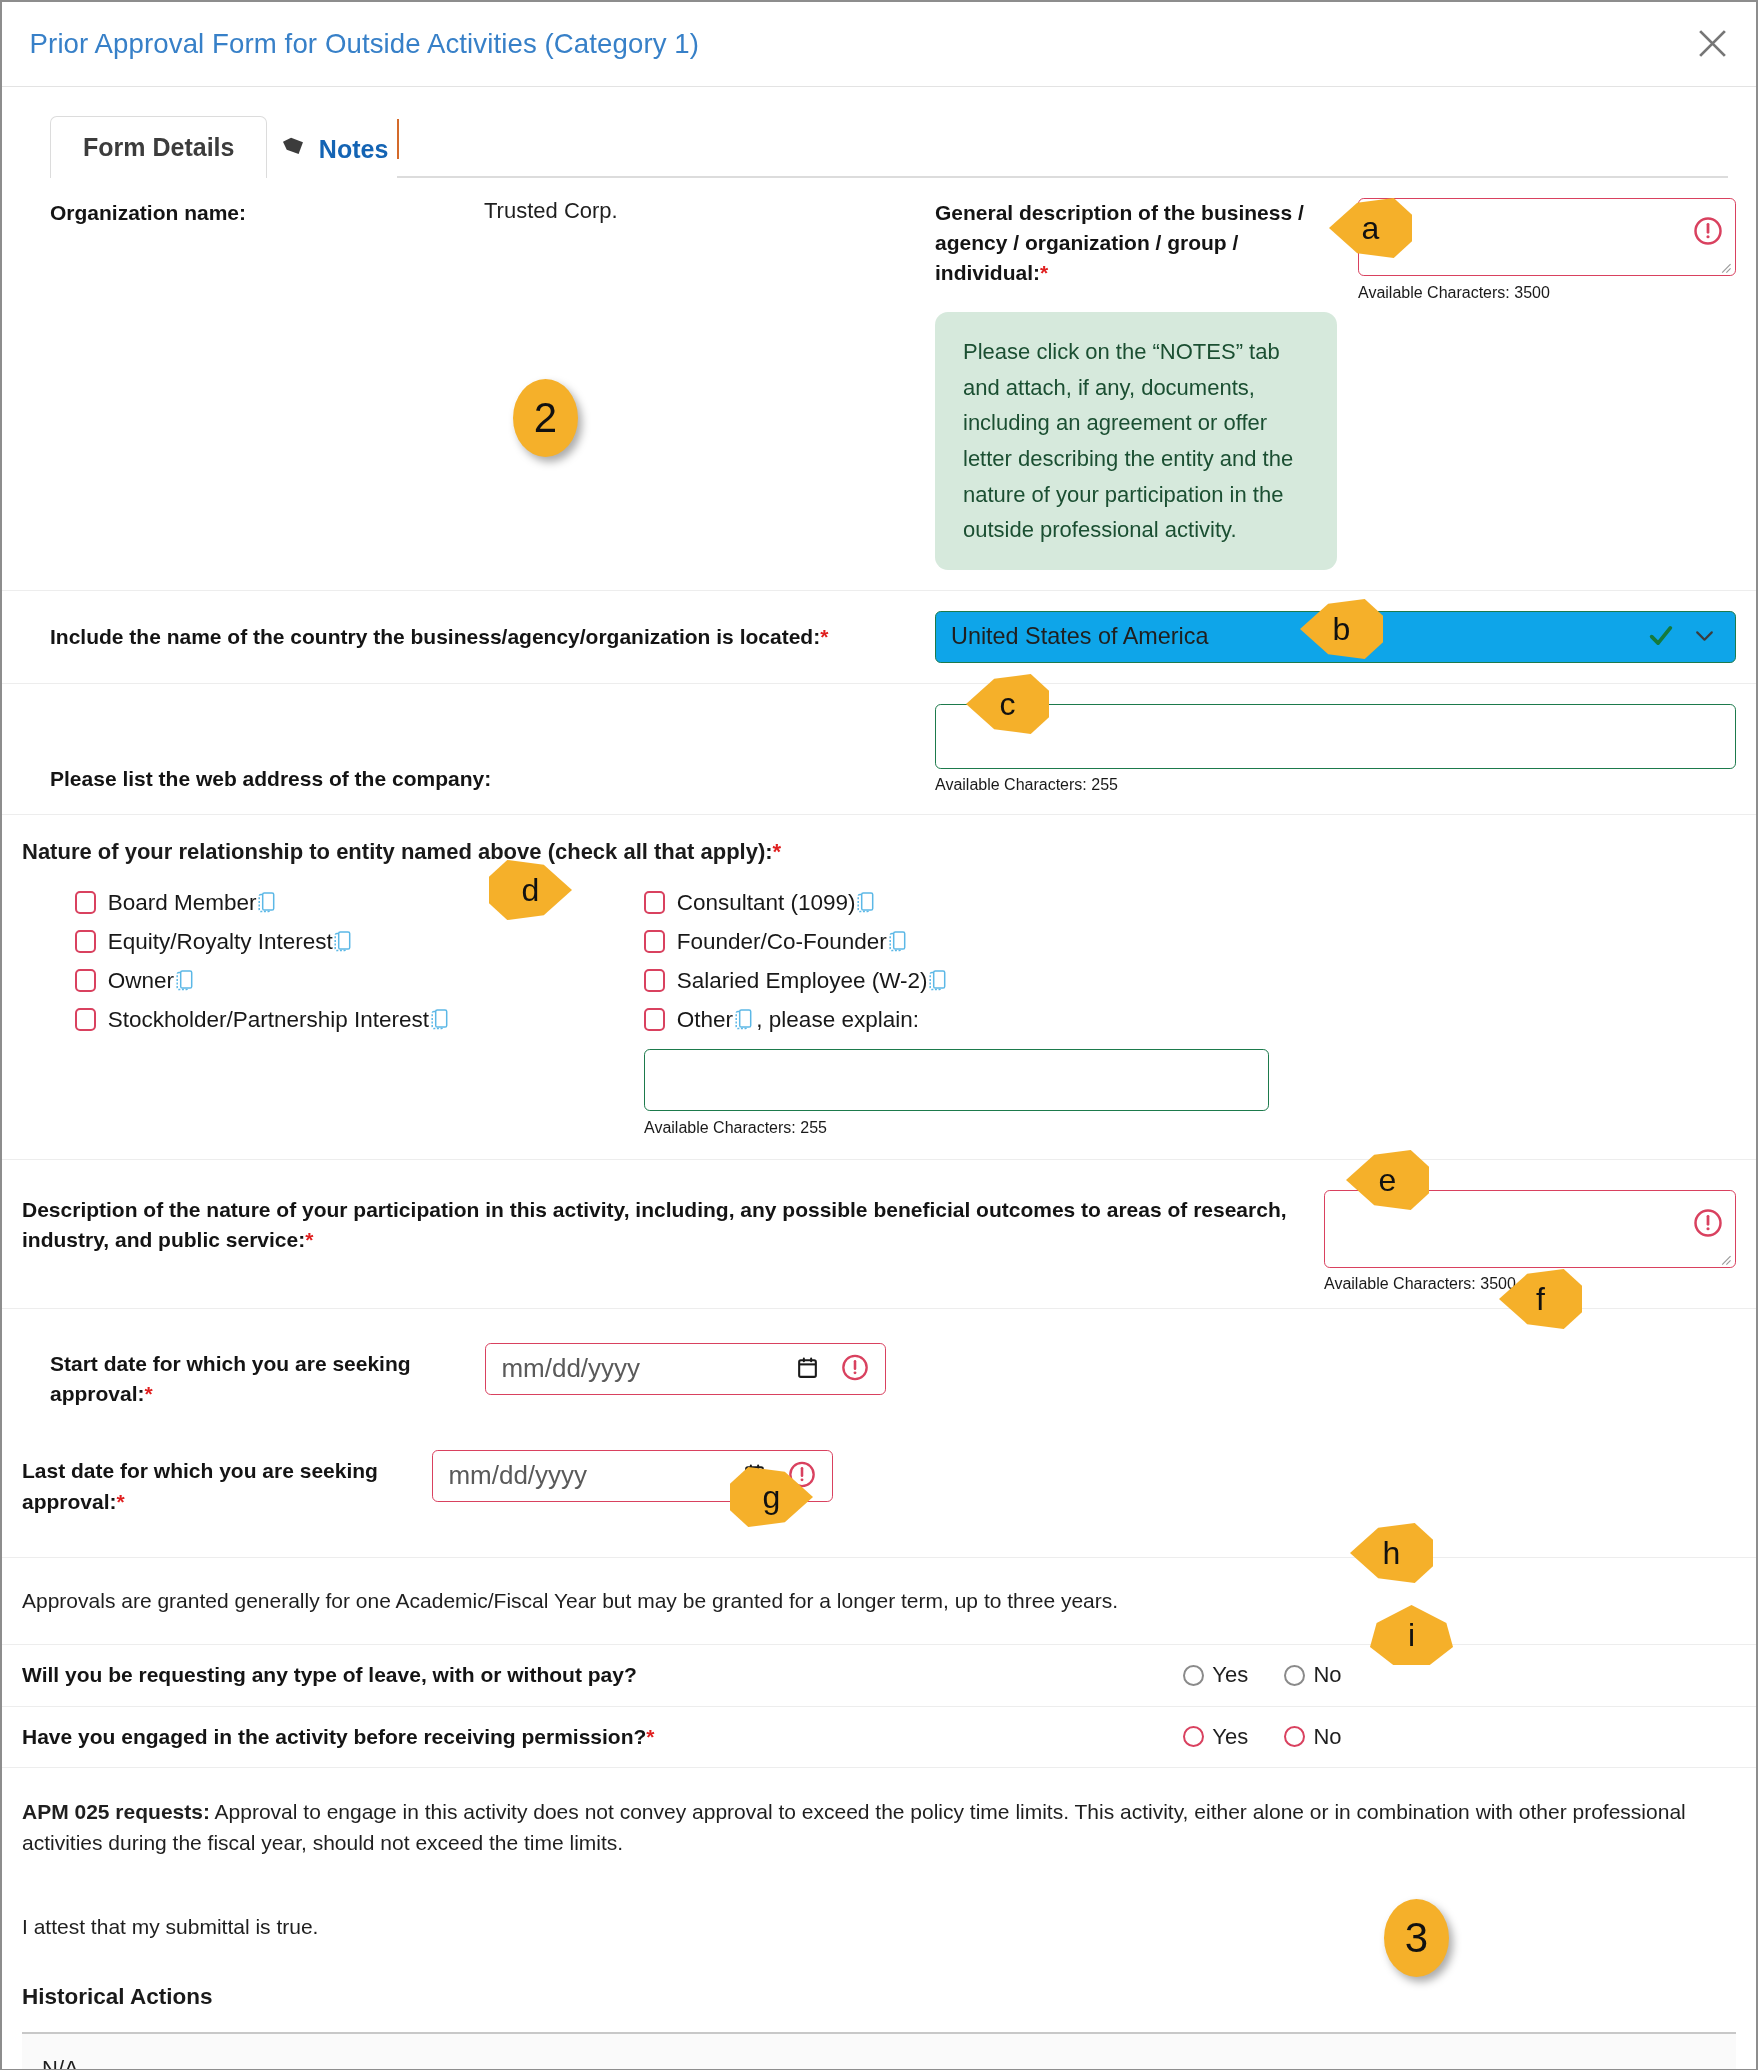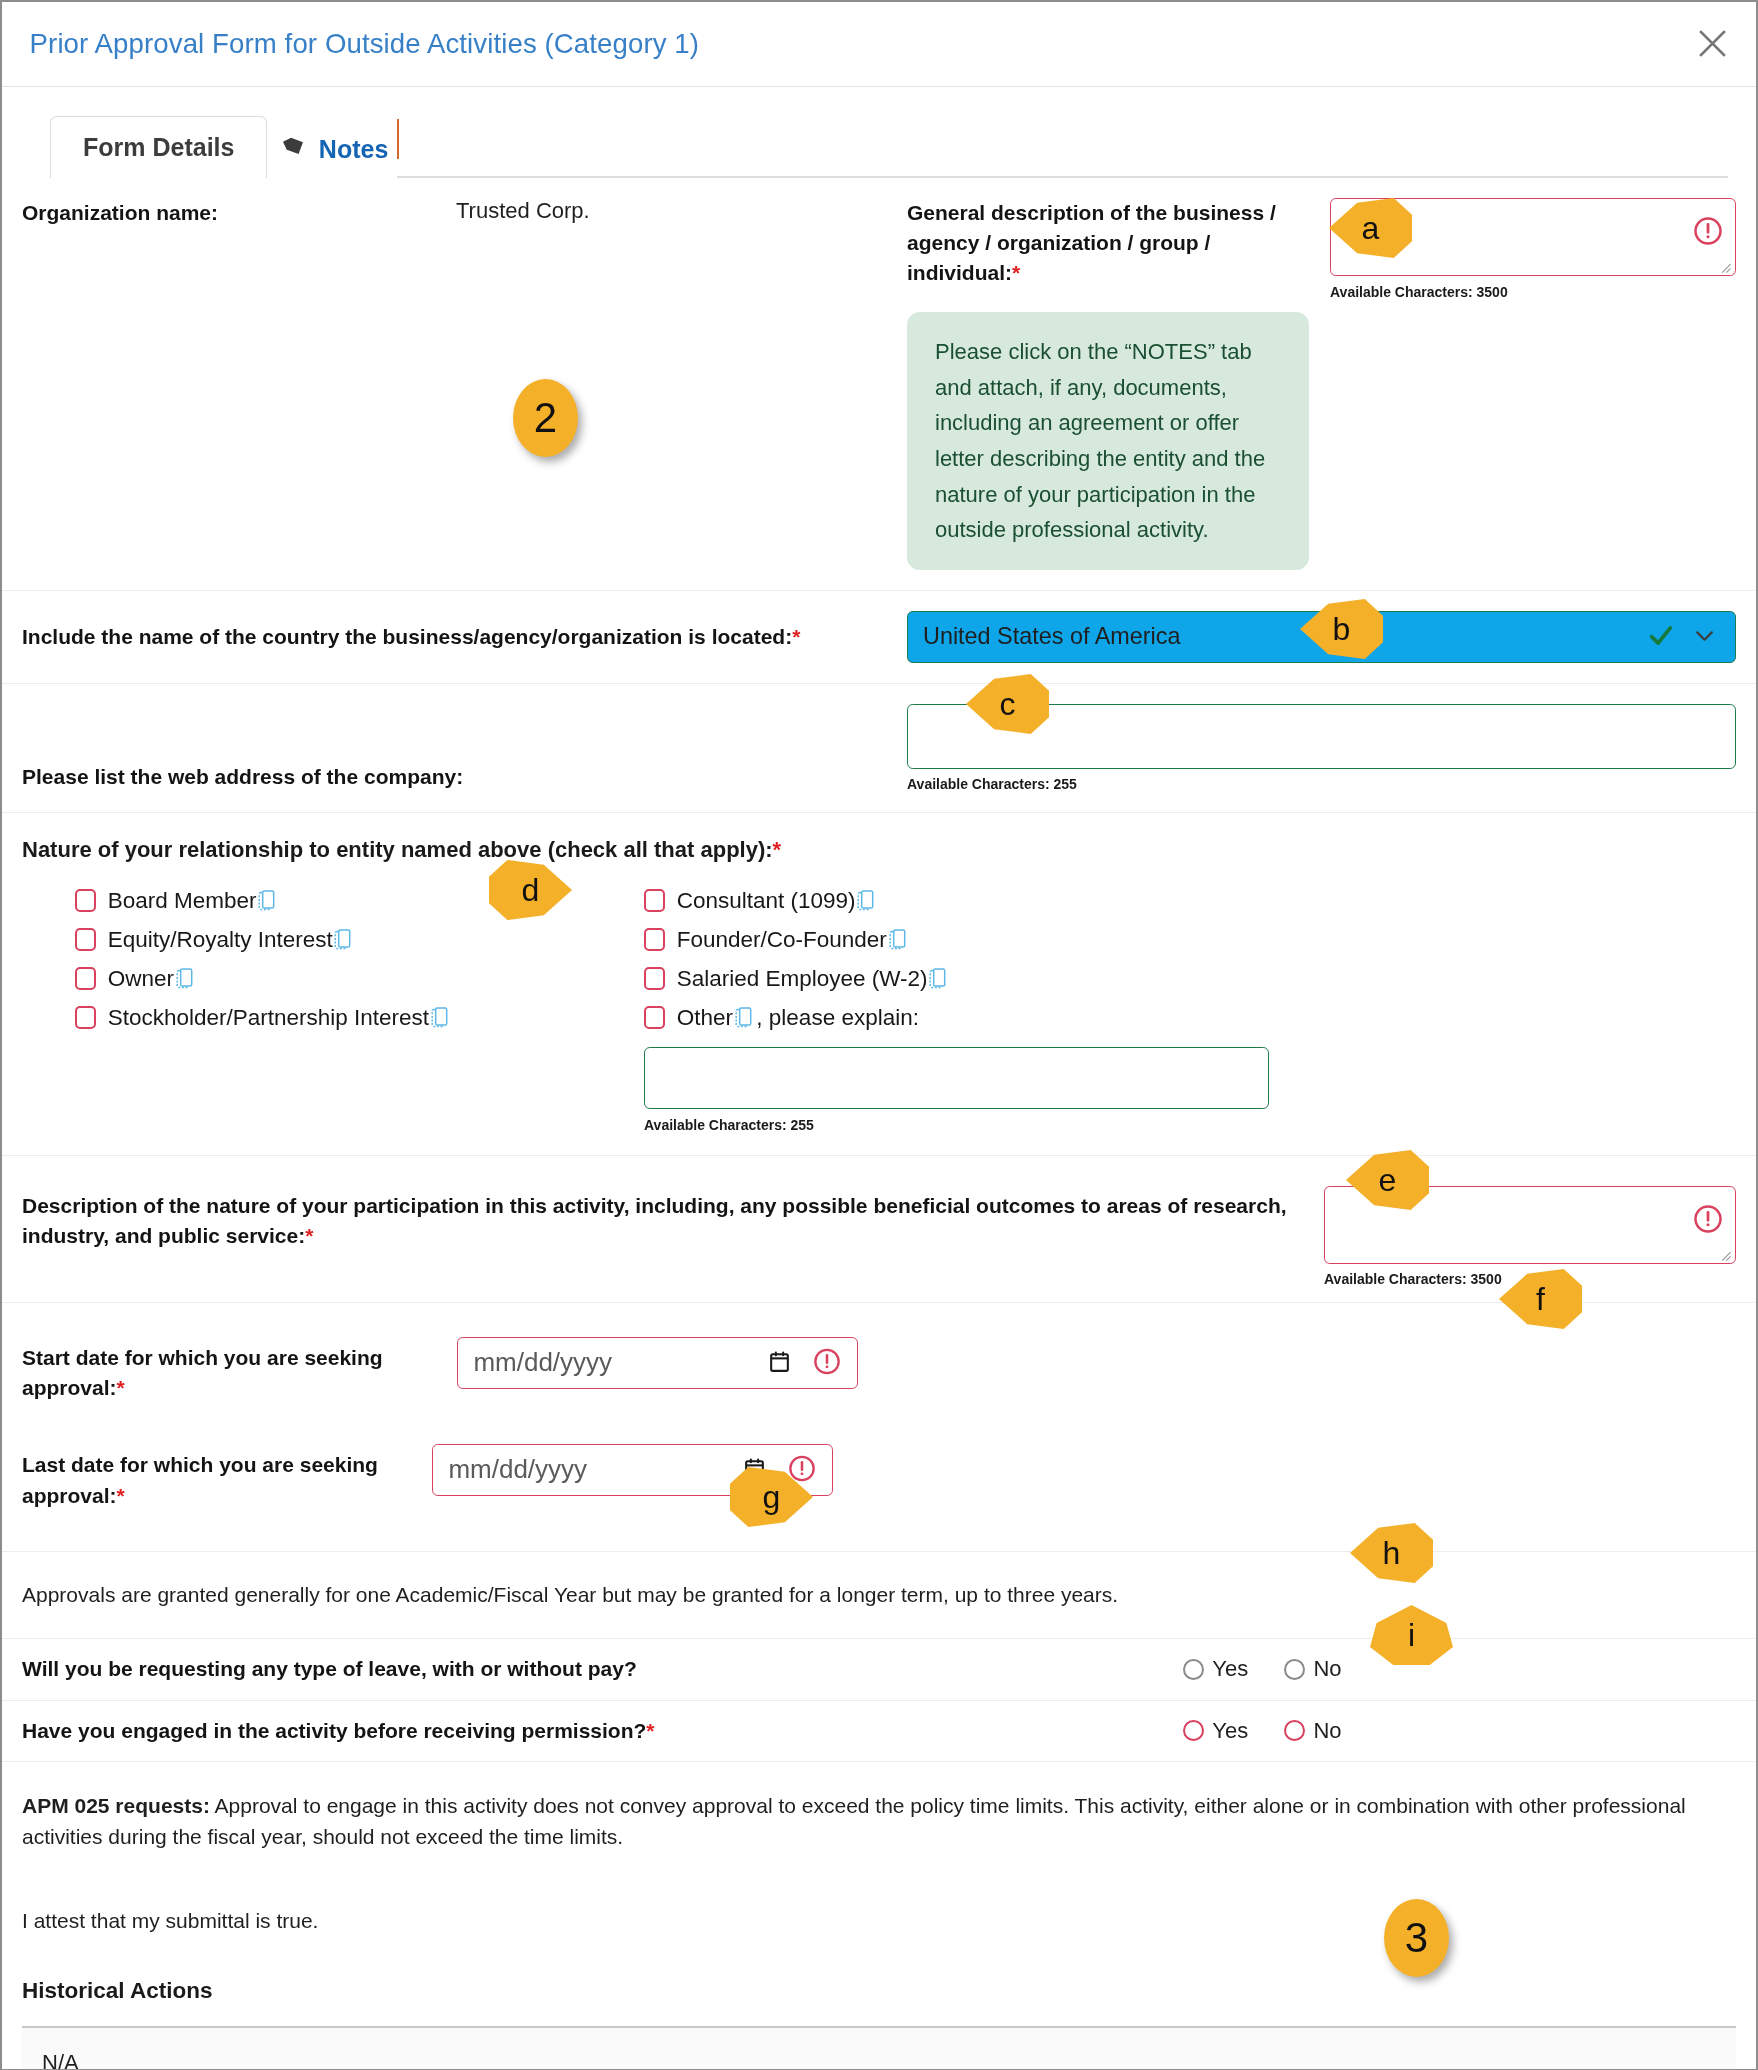--- a/index.html
+++ b/index.html
@@ -79,21 +79,21 @@
   }
 
   
   .body { padding:0; }
   .row {
     display:flex;
     border-bottom:1.7px solid #ededed;
     padding:0 20px 0 20px;
     position:relative;
   }
-  .col-l { width:885px; padding:20px 0 20px 0; }
+  .col-l { width:885px; padding:20px 0 20px 0;margin-left:28px; }
   .col-r { flex:1; padding:20px 0 20px 0; }
 
   .lbl-b {
     font-size:21px; font-weight:bold; color:#141414; line-height:1.44;
   }
   .lbl-n {
     font-size:21px; font-weight:400; color:#1f1f1f; line-height:1.5;
   }
   .req { color:#e02020; font-weight:bold; }
 
@@ -106,21 +106,21 @@
     border:1.7px solid #d9415f;
     border-radius:5.8px;
     background:#fff;
   }
   .ta .err { position:absolute; right:13.4px; top:18.4px; }
   .ta .grip {
     position:absolute; right:4.2px; bottom:2.5px;
     width:13.4px; height:13.4px;
   }
   .avail {
-    font-size:14px; font-weight:bold; color:#1a1a1a;
+    font-size:16px; font-weight:normal; color:#1a1a1a;
     margin-top:7.5px;
   }
 
   .txt-green {
     width:100%; height:65px;
     border:1.7px solid #1d7a4c;
     border-radius:5.8px;
     background:#fff;
   }
   .txt-green.tall { height:62px; }

